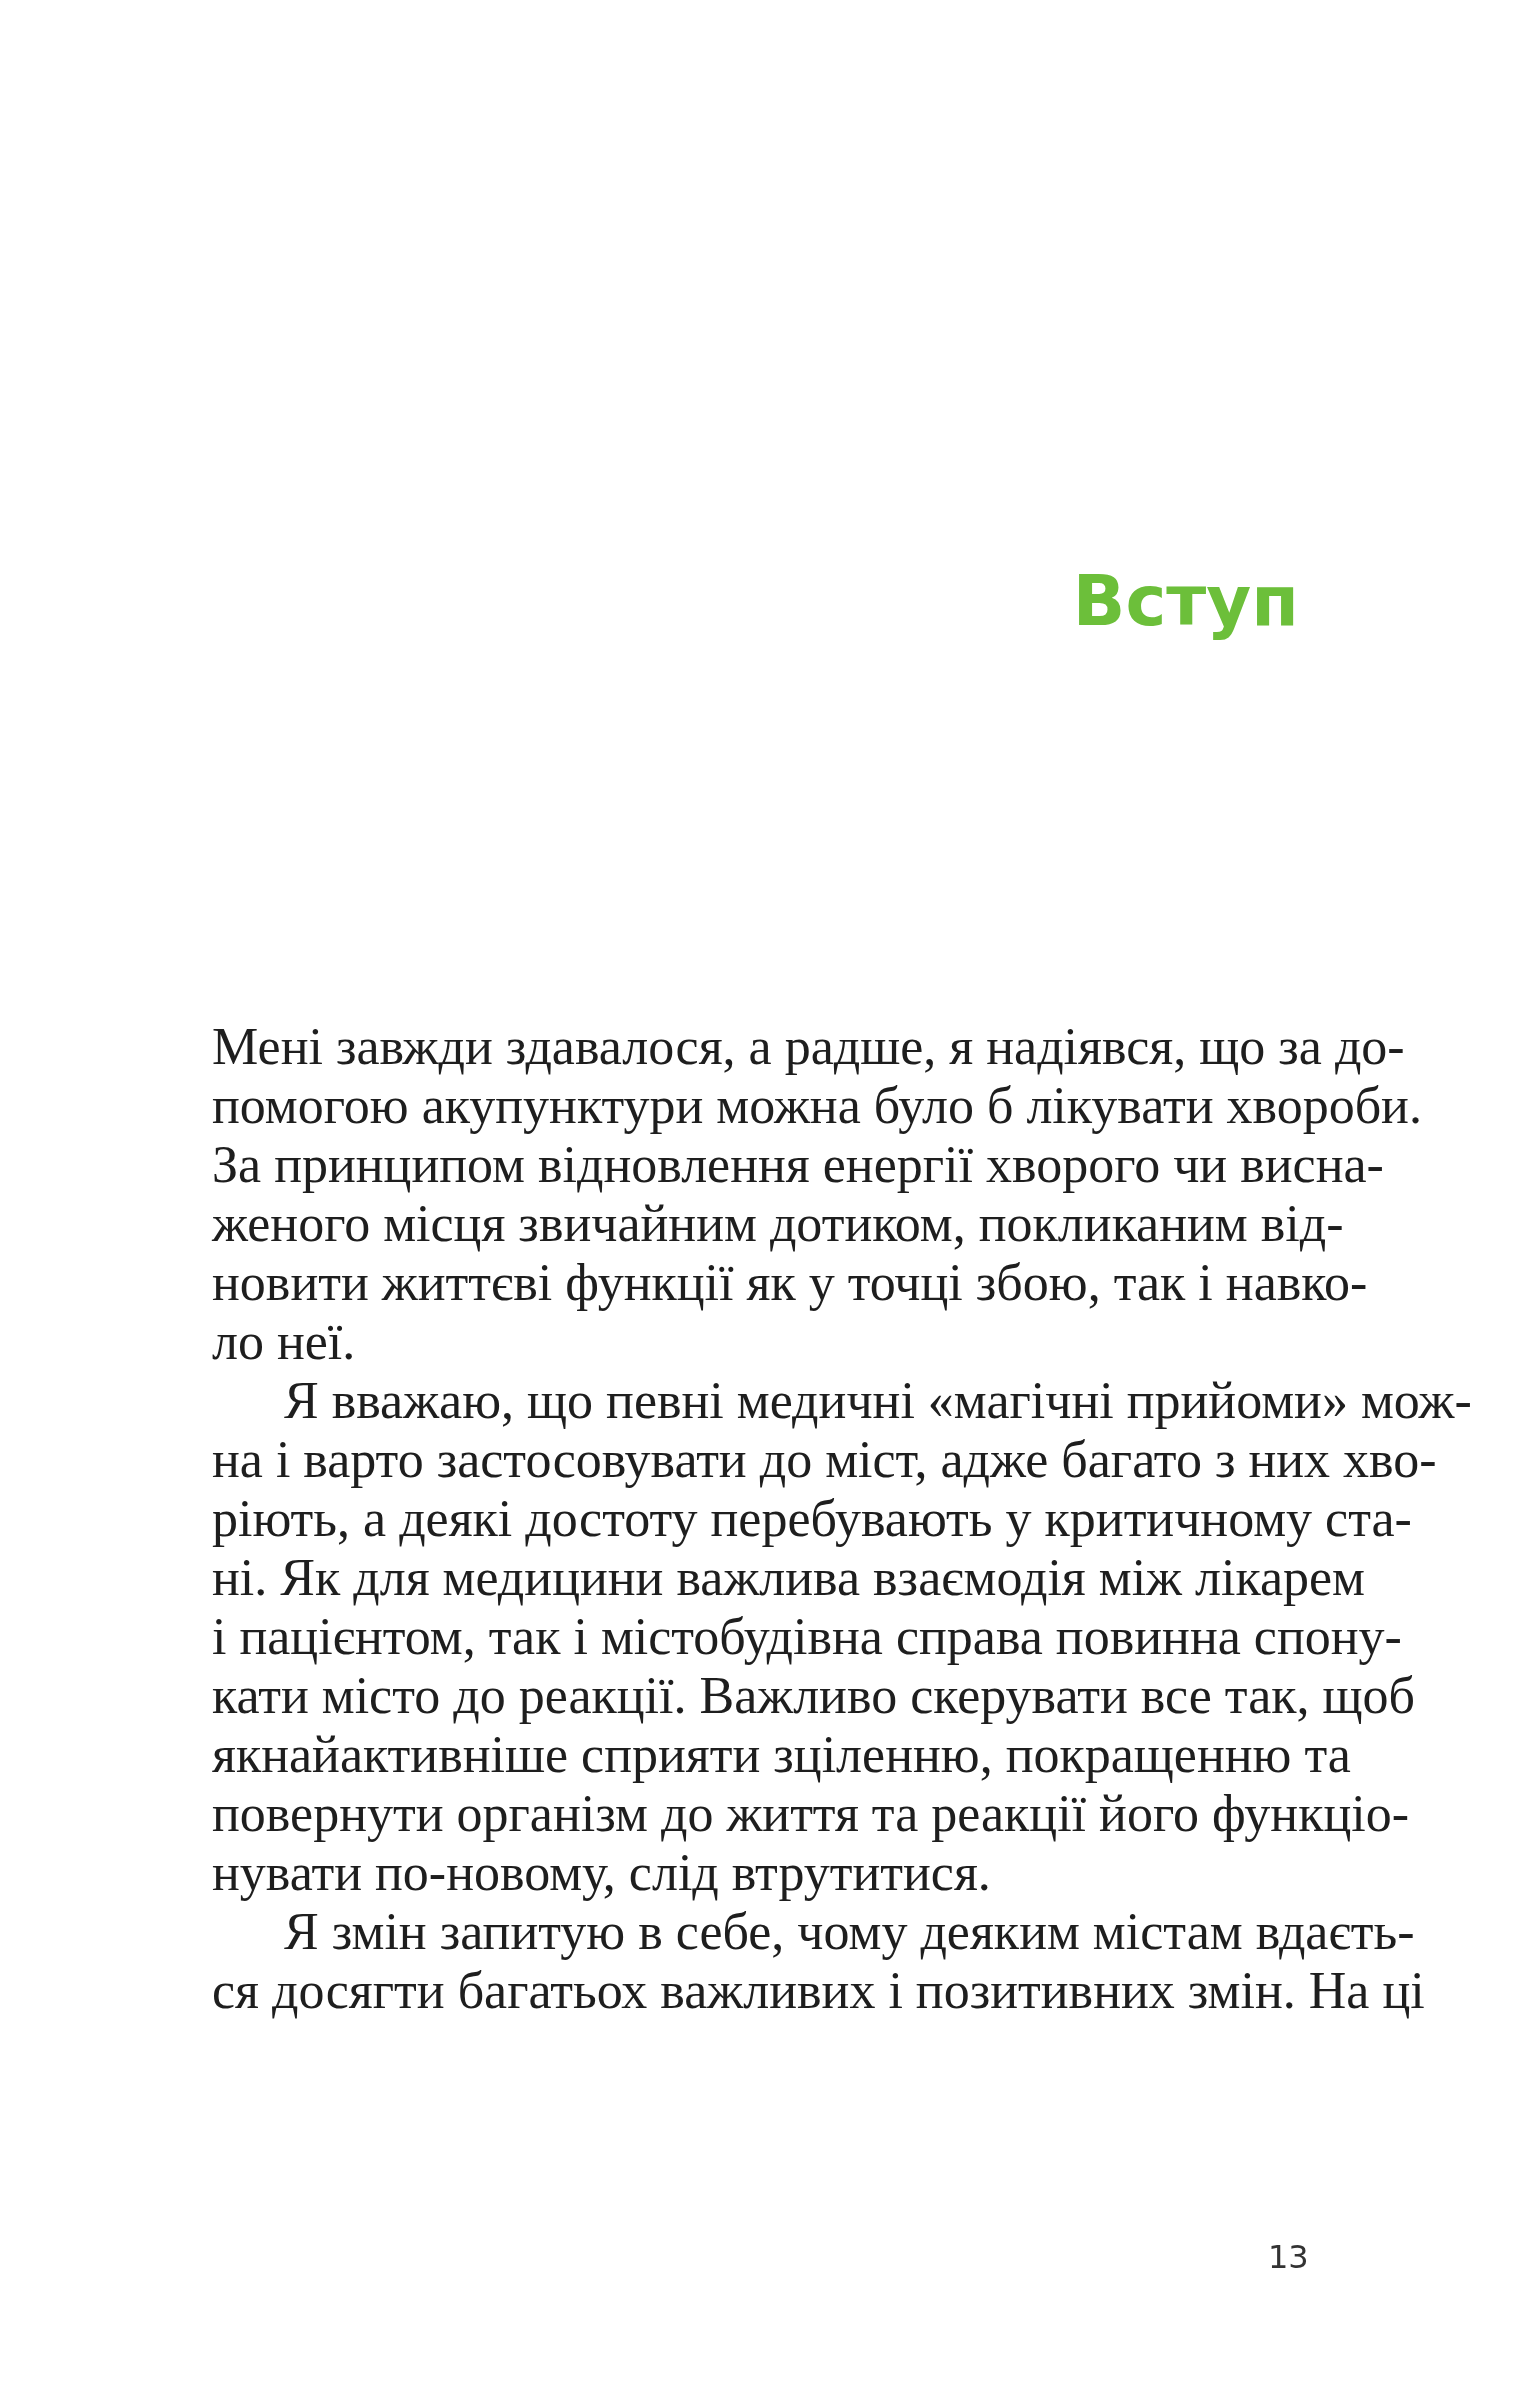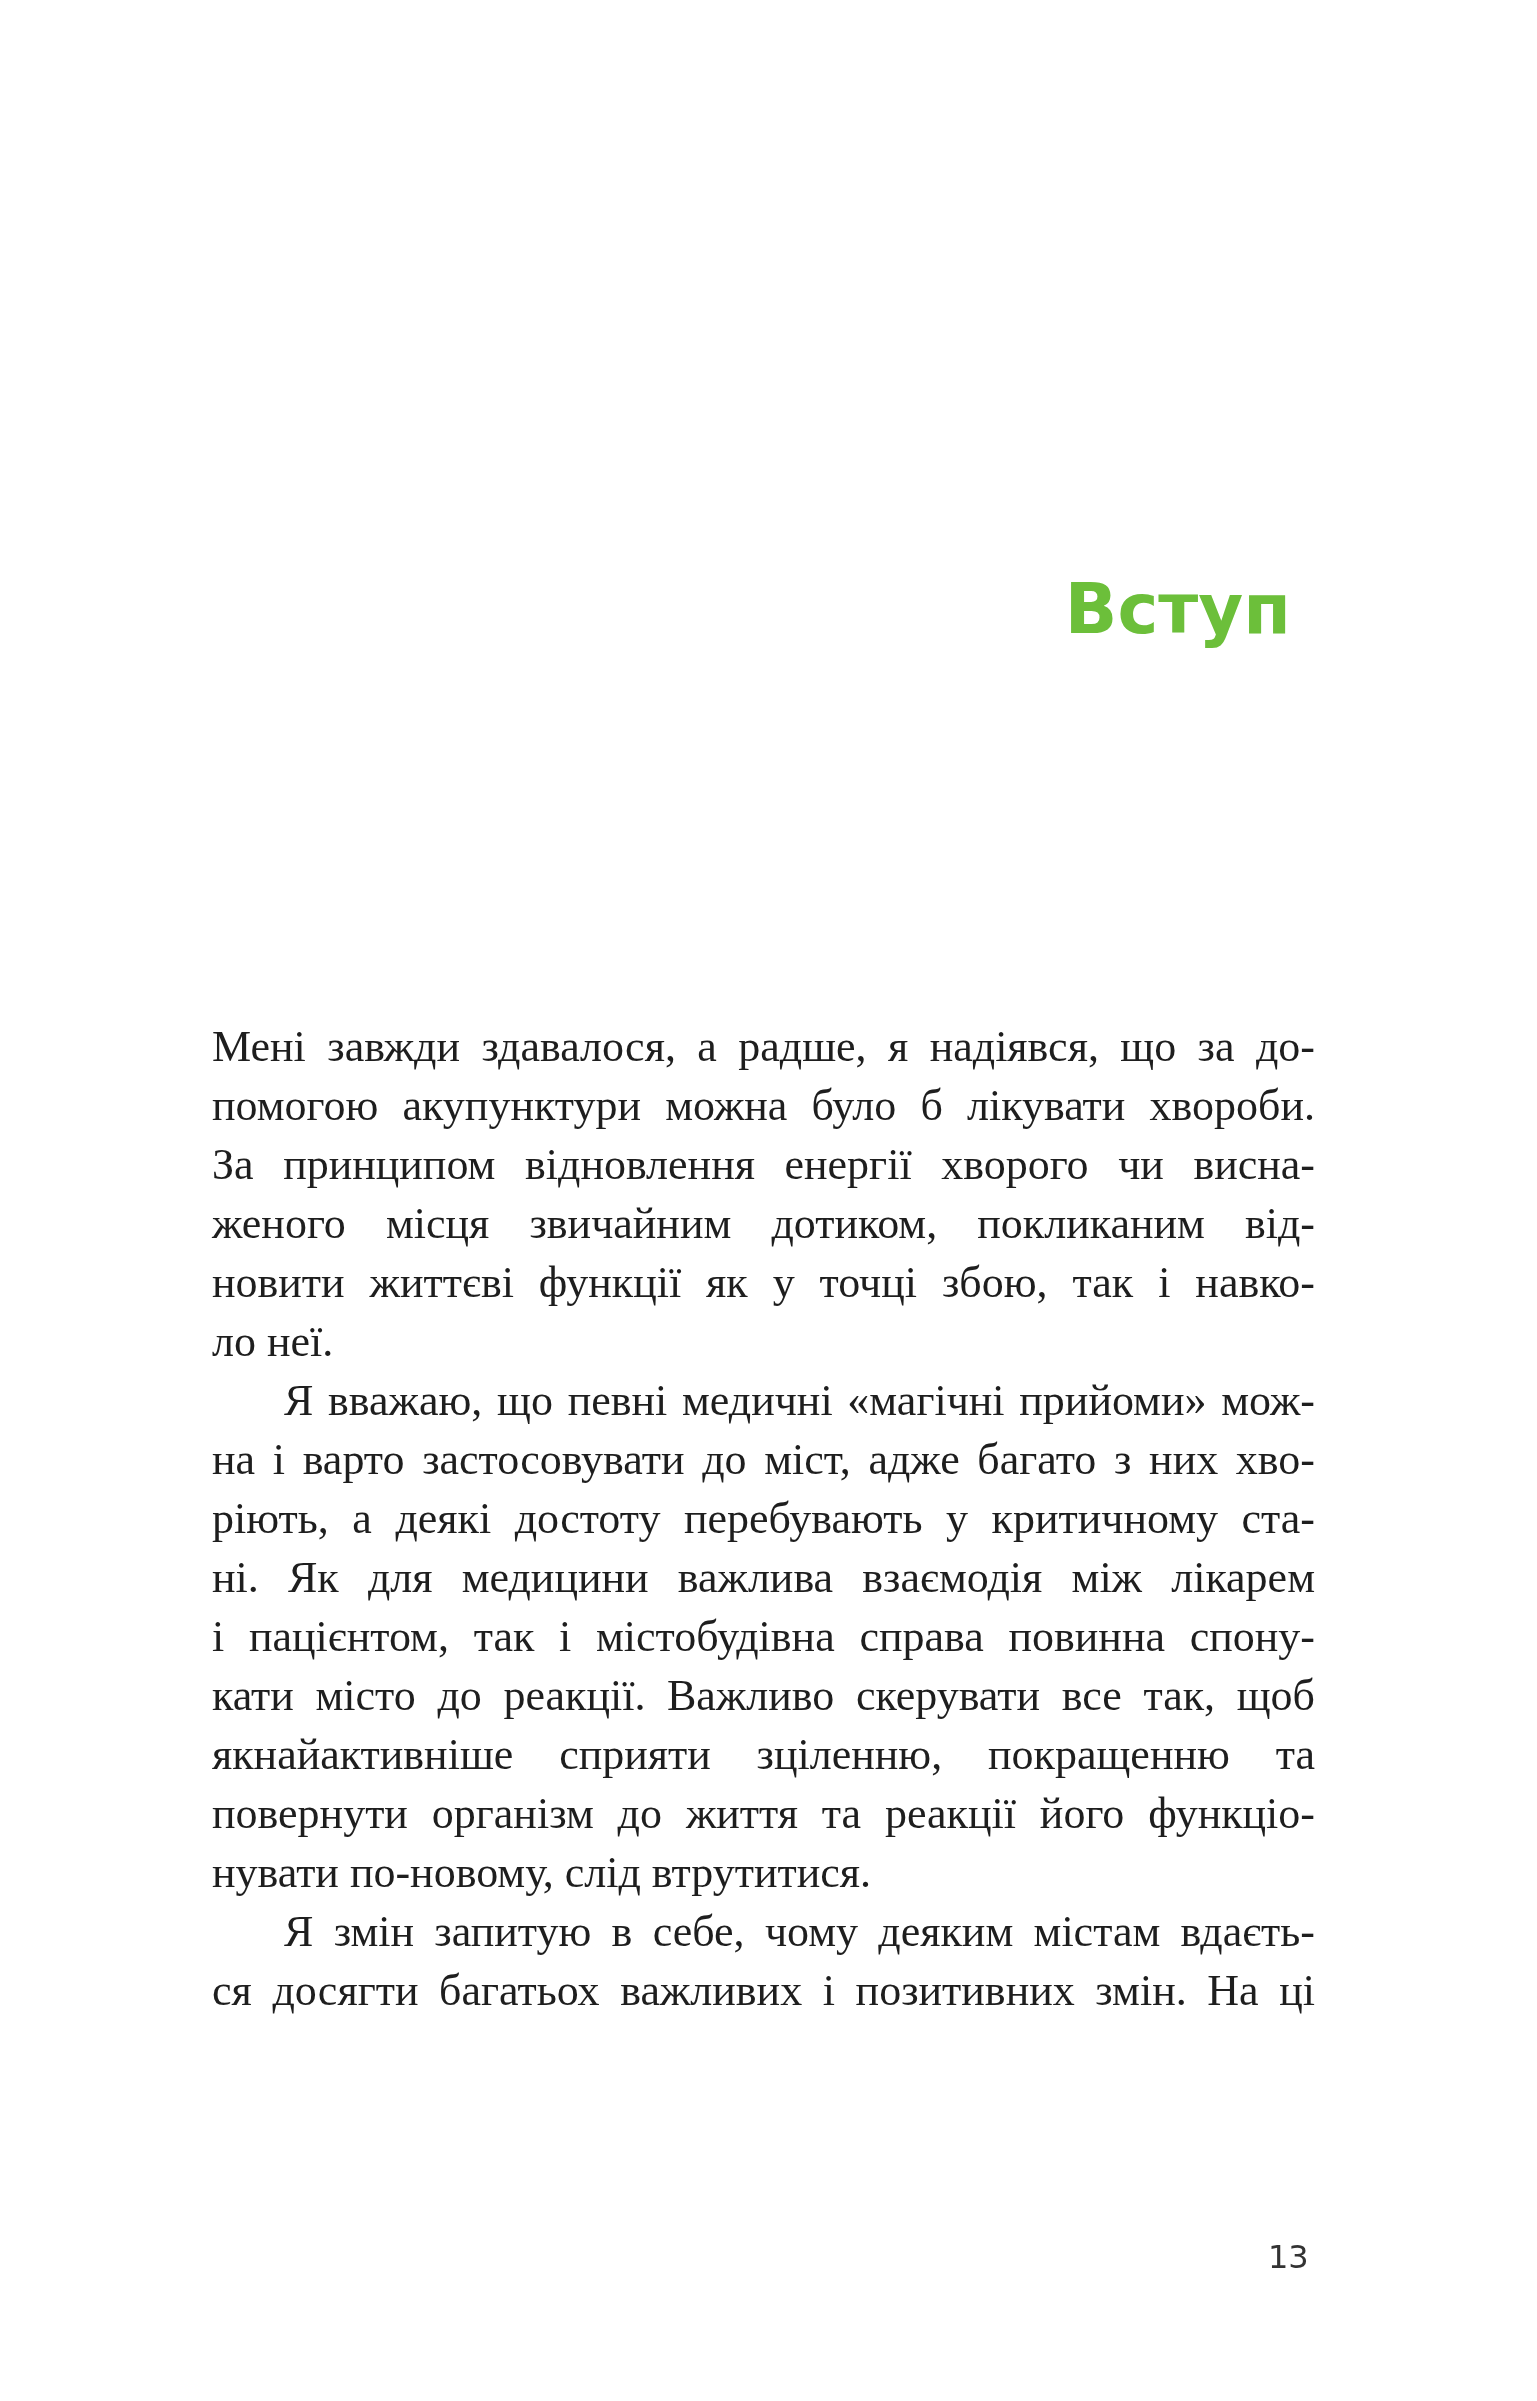--- a/index.html
+++ b/index.html
@@ -17,35 +17,35 @@
       position: absolute;
       left: 0; top: 0;
       width: 1537px;
       height: 2401px;
       background: #ffffff;
     }
     .chapter-title {
       position: absolute;
       right: 234px;
       top: 553px;
-      margin: 12px;
+      margin: 4px;
       font-family: "DejaVu Sans", "Liberation Sans", sans-serif;
       font-weight: bold;
       font-size: 69px;
       line-height: 88px;
       color: #6cbf3a;
       letter-spacing: 0px;
     }
     .body-text {
       position: absolute;
       left: 212px;
       top: 1017px;
       width: 1103px;
       font-family: "Liberation Serif", "DejaVu Serif", serif;
-      font-size: 44px;
+      font-size: 52px;
       line-height: 59px;
       color: #1e1e1e;
     }
     .line {
       display: block;
       white-space: nowrap;
       text-align: justify;
       text-align-last: justify;
       height: 59px;
     }

